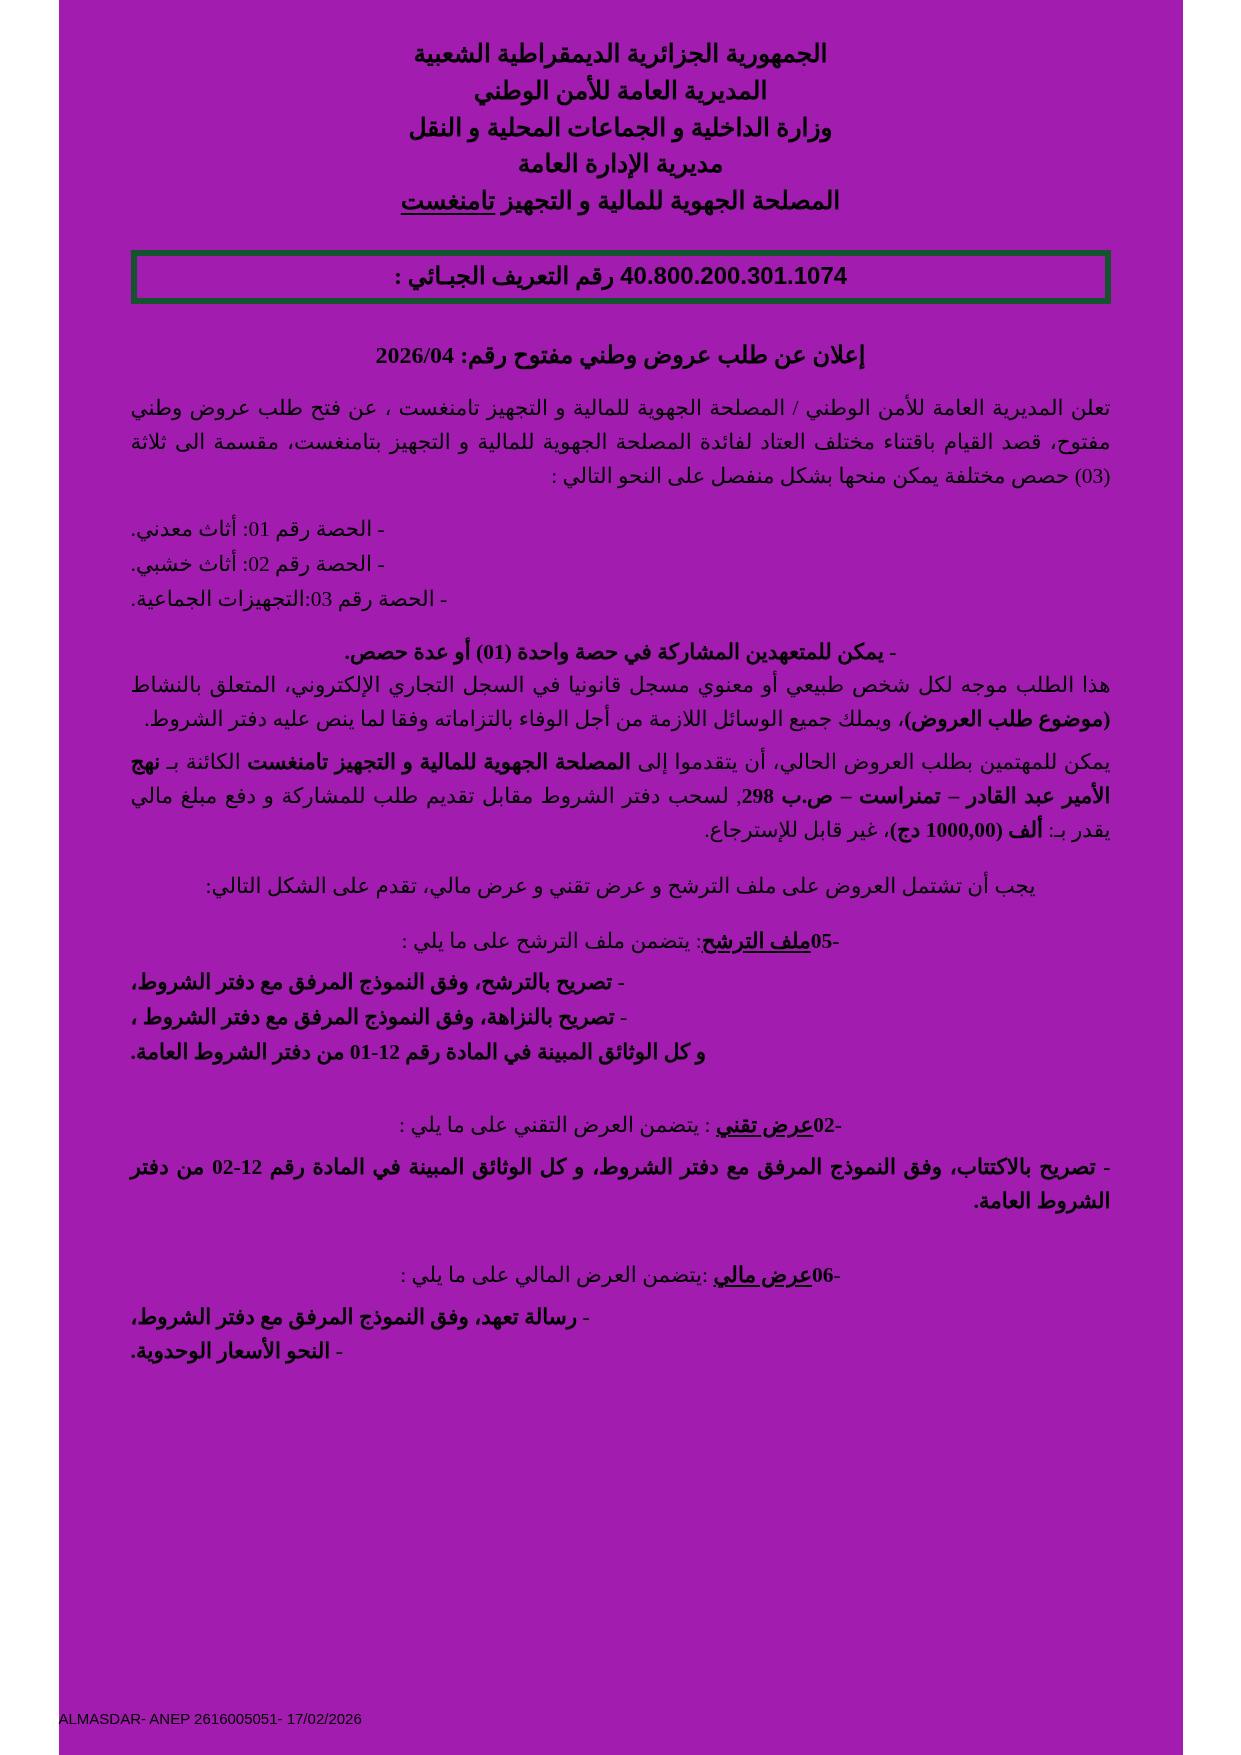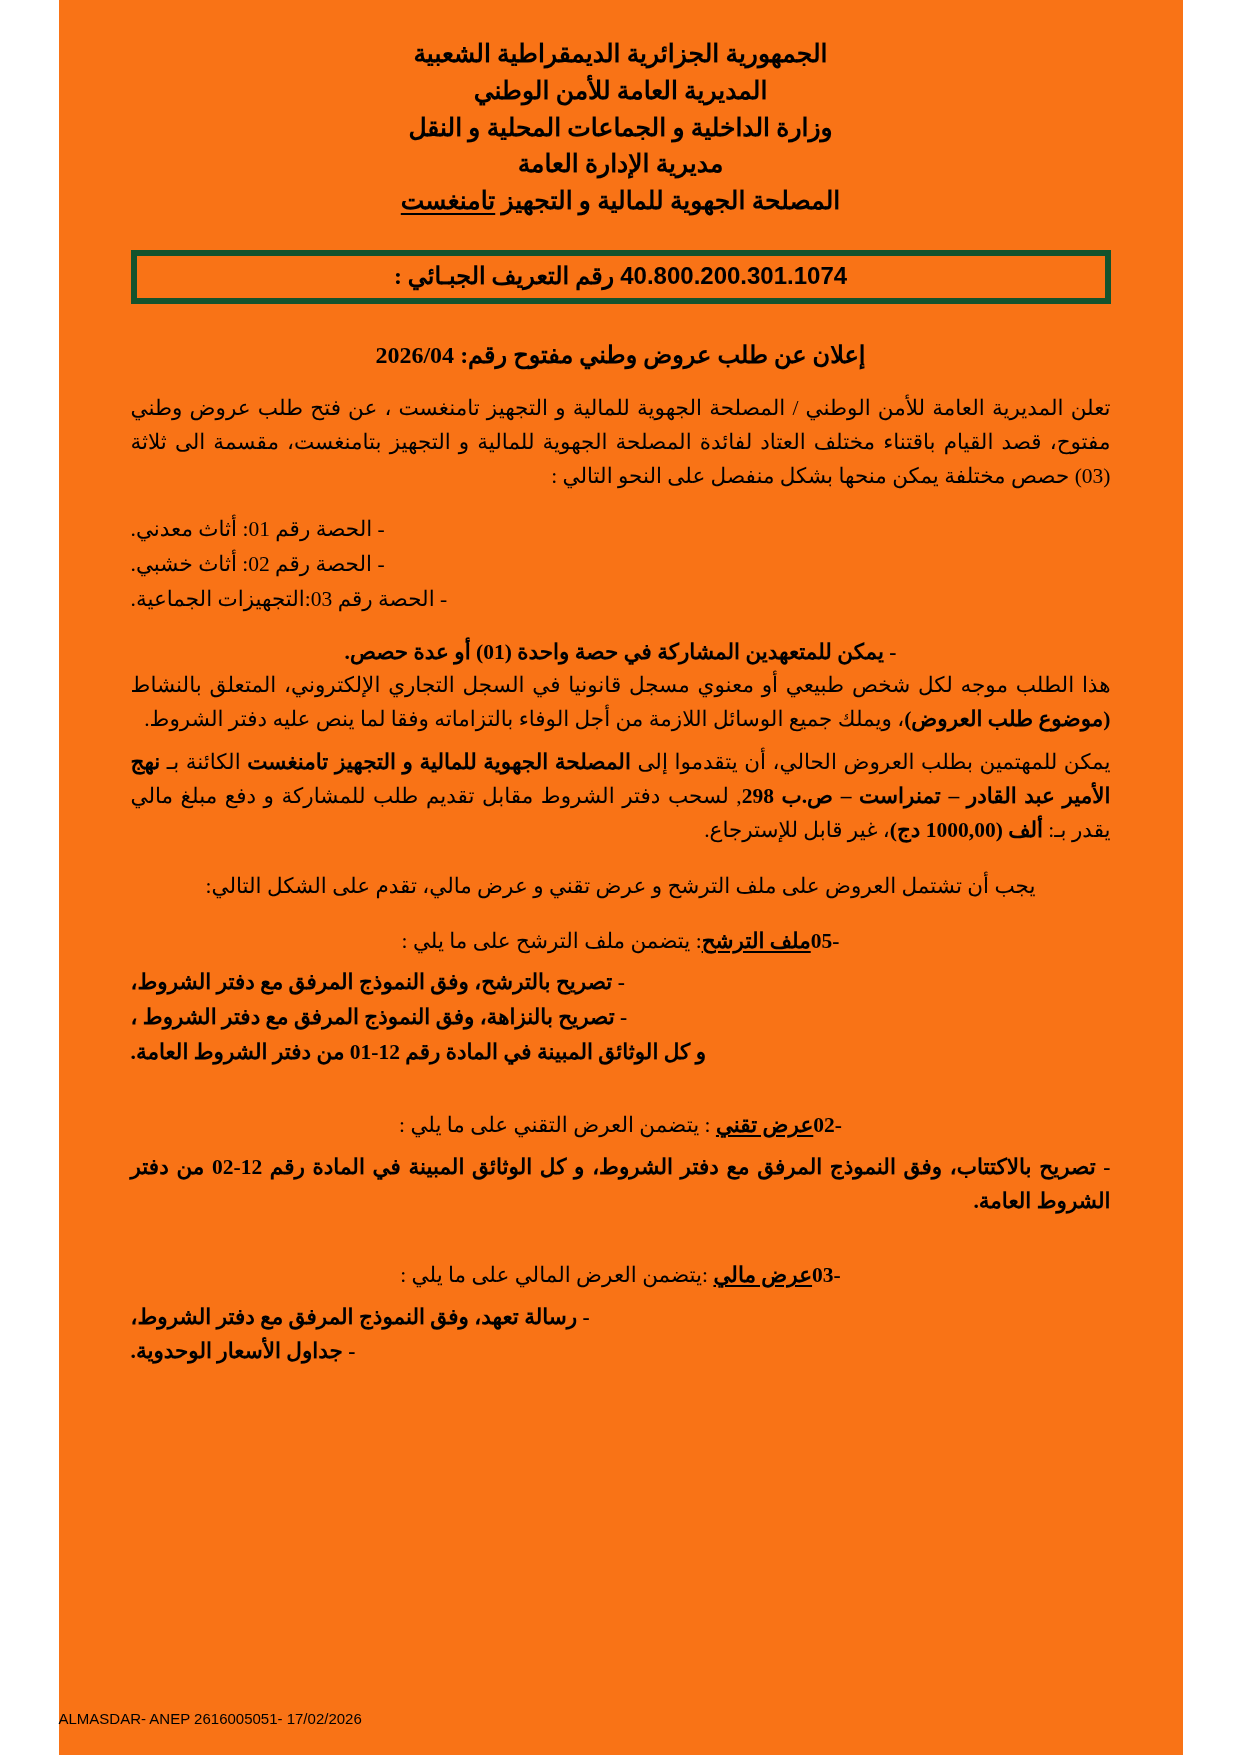--- a/index.html
+++ b/index.html
@@ -8,21 +8,21 @@
     background: #ffffff;
   }
   body {
     font-family: "Liberation Serif", "DejaVu Serif", serif;
     color: #000000;
   }
   .page {
     width: 1124px;
     min-height: 1755px;
     margin: 0 auto;
-    background: #f97316;
+    background: #a21caf;
     position: relative;
     box-sizing: border-box;
     padding: 30px 72px 0 72px;
     direction: rtl;
   }
 
   
   .doc-header {
     text-align: center;
     font-weight: bold;
@@ -186,21 +186,21 @@
 
   <div class="block-gap-md"></div>
 
   <div class="section-head"><span class="lbl num-lat">-02</span><span class="lbl u">عرض تقني</span><span> : يتضمن العرض التقني على ما يلي :</span></div>
   <ul class="bullets">
     <li class="wrap">- تصريح بالاكتتاب، وفق النموذج المرفق مع دفتر الشروط،  و كل الوثائق المبينة في المادة رقم 12-02 من دفتر الشروط العامة.</li>
   </ul>
 
   <div class="block-gap-md"></div>
 
-  <div class="section-head"><span class="lbl num-lat">-03</span><span class="lbl u">عرض مالي</span><span> :يتضمن العرض المالي على ما يلي :</span></div>
+  <div class="section-head"><span class="lbl num-lat">-06</span><span class="lbl u">عرض مالي</span><span> :يتضمن العرض المالي على ما يلي :</span></div>
   <ul class="bullets">
     <li>- رسالة تعهد، وفق النموذج المرفق مع دفتر الشروط،</li>
-    <li>- جداول الأسعار الوحدوية.</li>
+    <li>- النحو الأسعار الوحدوية.</li>
   </ul>
 
   <div class="doc-footer">ALMASDAR- ANEP 2616005051- 17/02/2026</div>
 
 </div>
 
 </body></html>

